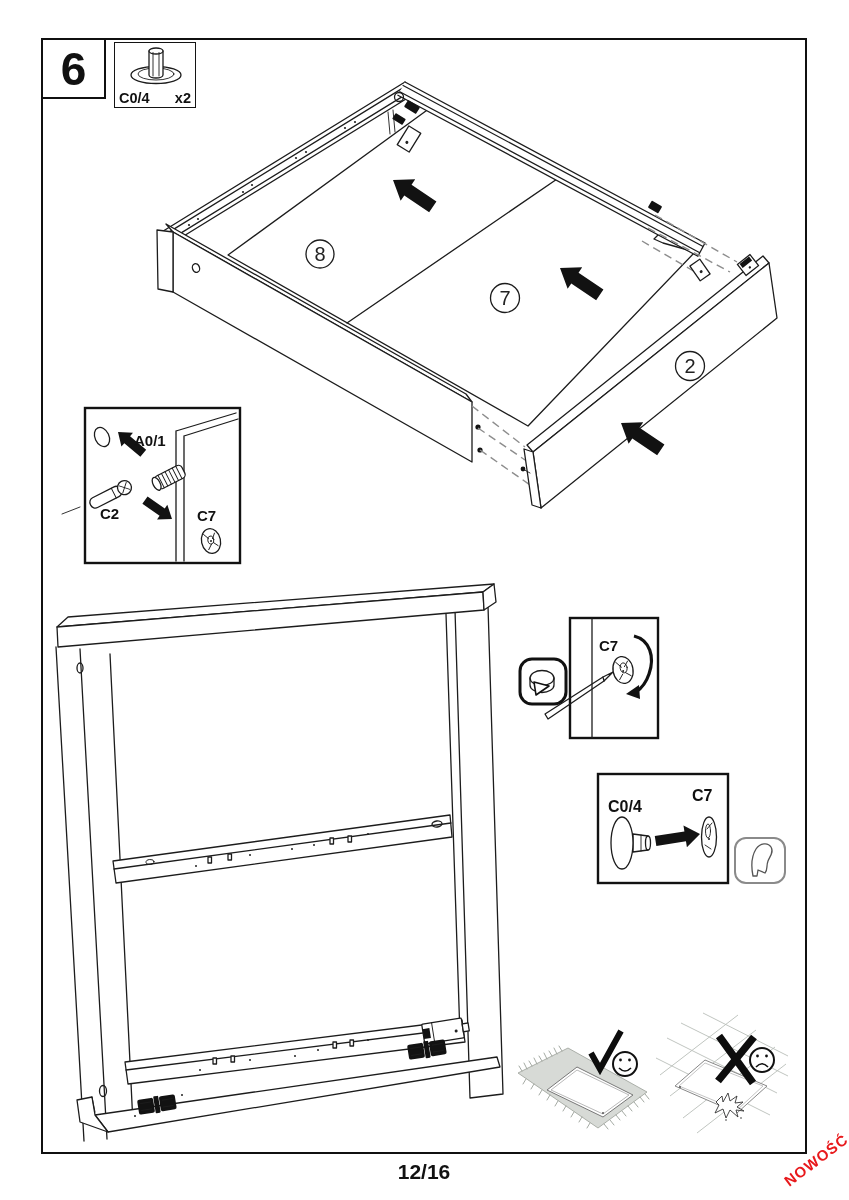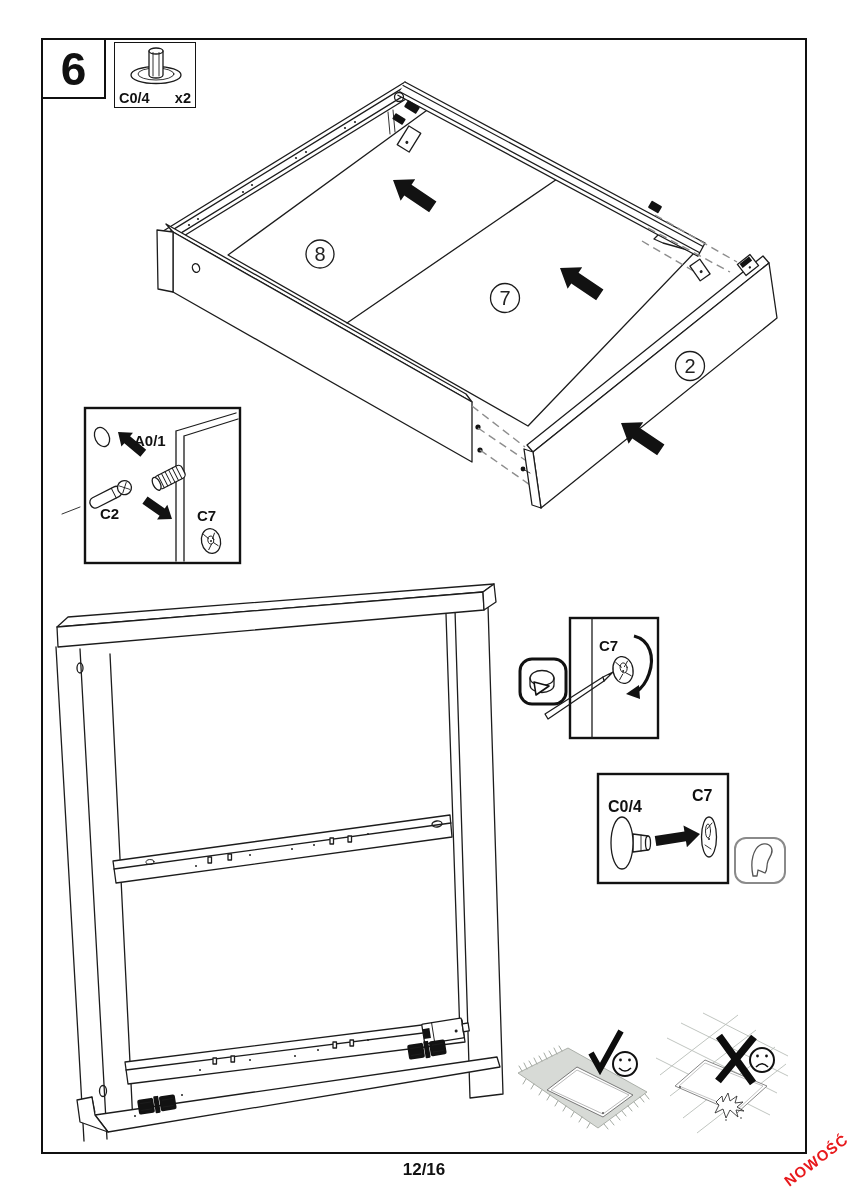--- a/index.html
+++ b/index.html
@@ -8,21 +8,21 @@
   .abs{position:absolute;}
   .frame-border{left:41px;top:38px;width:762px;height:1112px;border:2.3px solid #101010;}
   .step-box{left:41px;top:38px;width:61px;height:57px;border:2.3px solid #101010;background:#fff;
             display:flex;align-items:center;justify-content:center;}
   .step-box span{font-size:46px;font-weight:bold;line-height:1;}
   .hw-box{left:114px;top:42px;width:80px;height:64px;border:1.8px solid #141414;background:#fff;
           display:flex;flex-direction:column;justify-content:flex-end;}
   .hw-labels{display:flex;justify-content:space-between;padding:0 4px 1px 4px;
              font-size:14.5px;font-weight:bold;}
   .hw-icon{position:absolute;left:8px;top:2px;}
-  .page-number{left:374px;top:1160px;width:100px;text-align:center;font-size:17px;font-weight:bold;}
+  .page-number{left:374px;top:1160px;width:100px;text-align:center;font-size:21px;font-weight:bold;}
   .ribbon{left:786px;top:1174px;font-size:15px;font-weight:bold;letter-spacing:1px;
           transform:rotate(-37deg);transform-origin:0 50%;white-space:nowrap;}
   
   .ln{fill:none;stroke:#1c1c1c;stroke-width:1.3;stroke-linecap:round;stroke-linejoin:round;}
   .lnt{fill:none;stroke:#1c1c1c;stroke-width:0.9;stroke-linecap:round;}
   .wh{fill:#ffffff;stroke:#1c1c1c;stroke-width:1.3;stroke-linejoin:round;}
   .blk{fill:#121212;stroke:none;}
   .dash{fill:none;stroke:#8d8d8d;stroke-width:1.4;stroke-dasharray:8 5;}
   .boxb{fill:none;stroke:#121212;stroke-width:2.4;}
   .svgtext{font-family:"Liberation Sans",sans-serif;font-weight:bold;fill:#111;}

